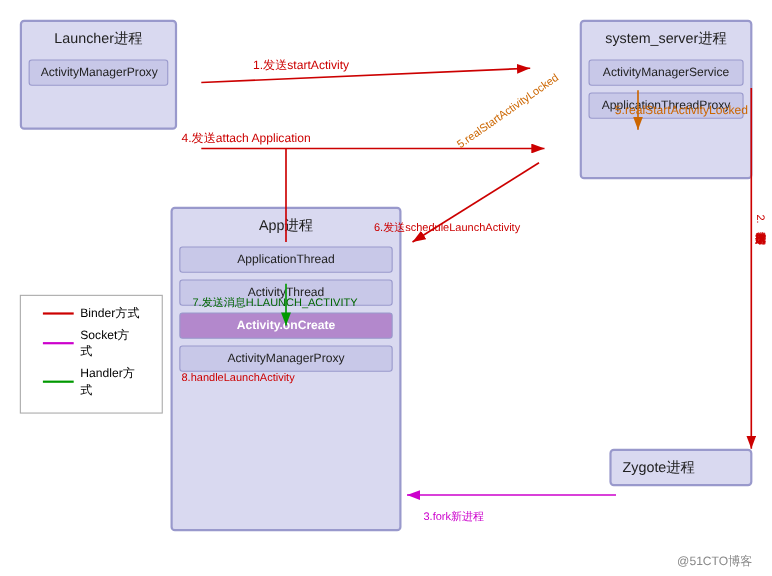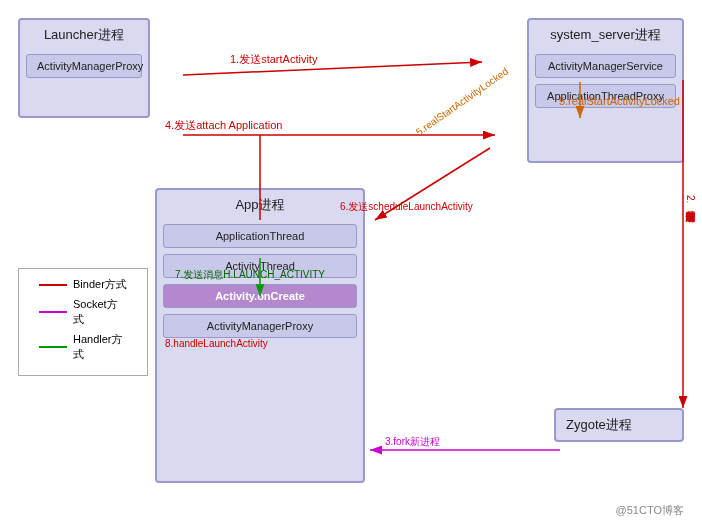--- a/index.html
+++ b/index.html
@@ -41,21 +41,21 @@
     .component-box.highlight {
       background: #b388cc;
       font-weight: bold;
       color: #fff;
     }
 
     
     #launcher-box {
       left: 18px;
       top: 18px;
-      width: 132px;
+      width: 143px;
       height: 100px;
     }
 
     
     #sysserver-box {
       right: 18px;
       top: 18px;
       width: 157px;
       height: 145px;
     }
@@ -118,21 +118,21 @@
       pointer-events: none;
     }
 
     .arrow-label {
       position: absolute;
       font-size: 11px;
       color: #222;
     }
 
     .arrow-label.red { color: #cc0000; }
-    .arrow-label.pink { color: #cc00cc; }
+    .arrow-label.pink { color: #cc00cc; margin-top: 28px; }
     .arrow-label.orange { color: #cc6600; }
     .arrow-label.green { color: #006600; }
 
     #watermark {
       position: absolute;
       bottom: 6px;
       right: 18px;
       font-size: 11px;
       color: #888;
     }

